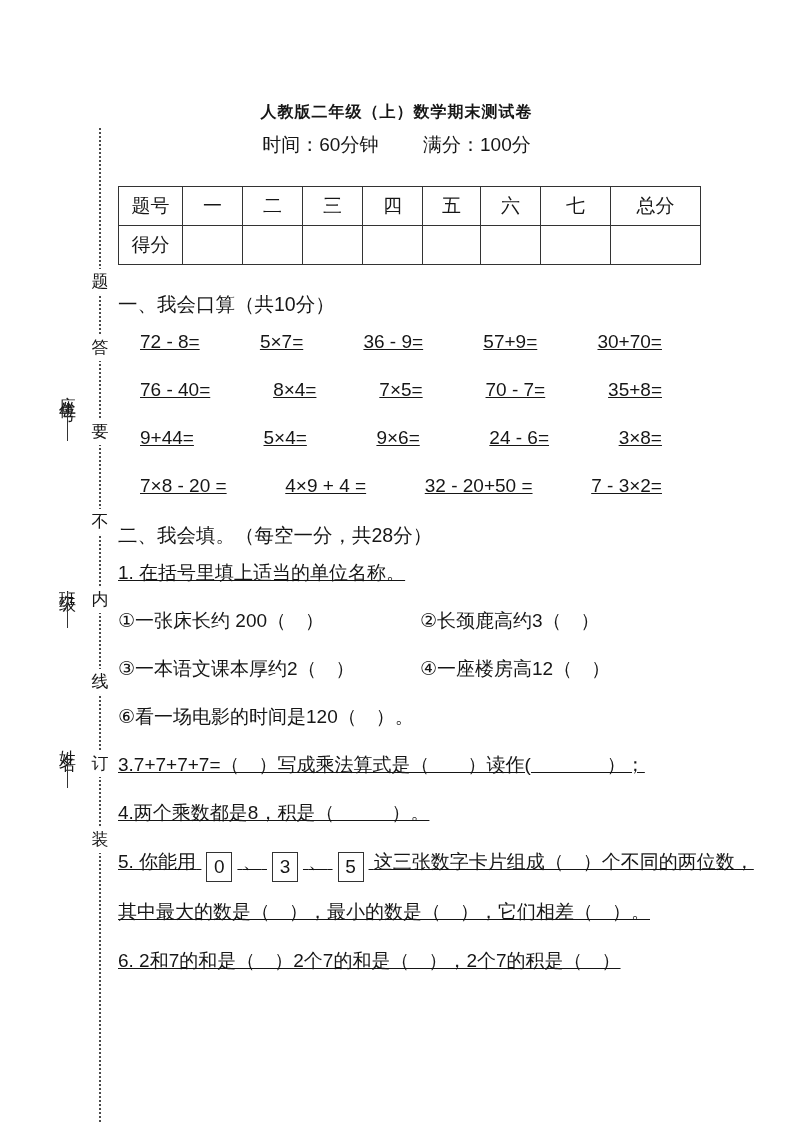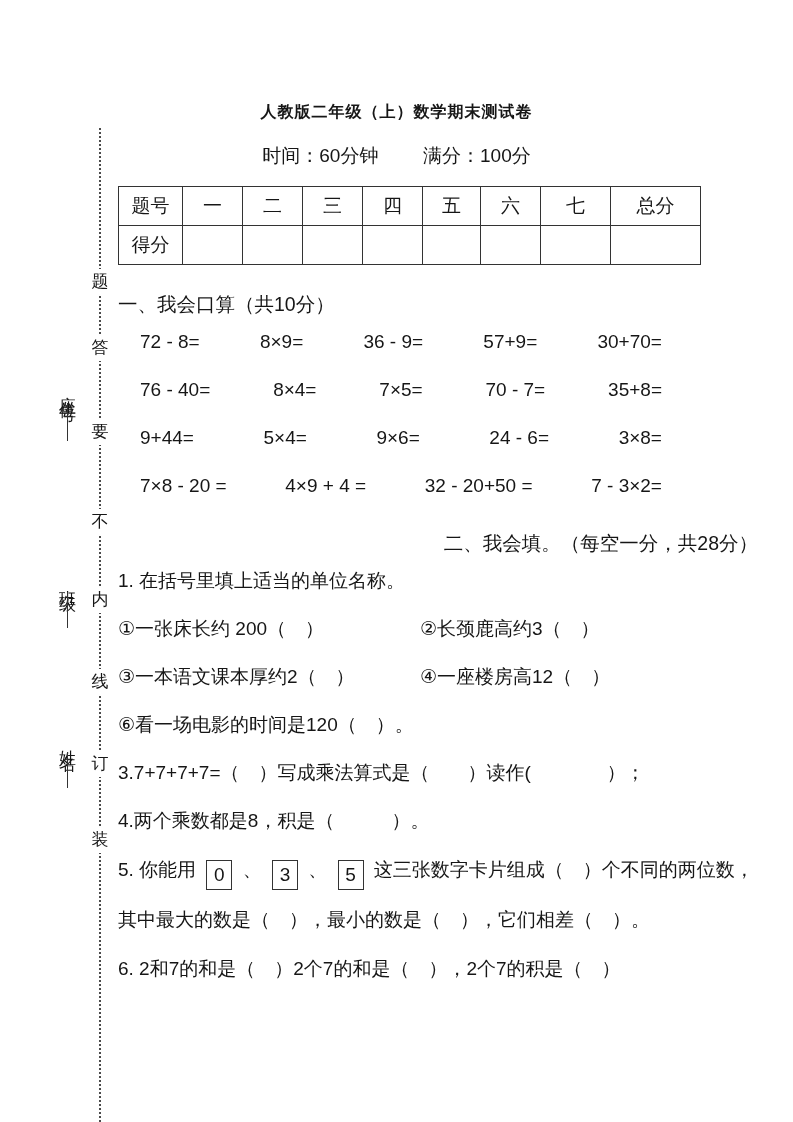--- a/index.html
+++ b/index.html
@@ -17,42 +17,42 @@
     position:absolute; left:89px; width:22px; text-align:center;
     background:#fff; font-size:17px; padding:4px 0; line-height:18px;
   }
   .side-label { position:absolute; left:54px; width:26px; display:flex; flex-direction:column; align-items:center; font-size:17px; }
   .side-label .v-chars { writing-mode:vertical-rl; text-orientation:upright; letter-spacing:5px; line-height:24px; }
   .side-label .v-line { width:1px; background:#333; margin-top:5px; }
 
   
   .header { position:absolute; top:102px; left:0; width:100%; text-align:center; }
   .title { font-size:16px; font-weight:bold; letter-spacing:1px; }
-  .subtitle { margin-top:20px; font-size:19px; }
+  .subtitle { margin-top:9px; font-size:19px; }
   .subtitle .gap { display:inline-block; width:34px; }
 
   
   .content { position:absolute; left:118px; top:186px; width:640px; font-size:19px; }
 
   table.score { border-collapse:collapse; table-layout:fixed; width:582px; }
   table.score td {
     border:1.5px solid #333; height:39px; text-align:center;
     font-size:19px; font-weight:normal; background:#fff;
   }
 
   .sec-heading { font-size:19.5px; font-weight:normal; }
   .s1 { margin-top:26px; }
-  .s2 { margin-top:20px;text-align:right; }
+  .s2 { margin-top:12px; }
 
   .calc-row {
     display:flex; justify-content:space-between; align-items:center;
-    margin-left:22px; width:522px; height:48px; white-space:nowrap;
-  }
-
-  .q { line-height:48px; white-space:nowrap; }
+    margin-left:22px; width:522px; height:48px; white-space:nowrap;text-decoration:underline;
+  }
+
+  .q { line-height:48px; white-space:nowrap;text-decoration:underline; }
   .q5 { white-space:normal; line-height:50px; }
 
   .two-col { display:flex; line-height:48px; white-space:nowrap; }
   .two-col .col-a { flex:0 0 302px; }
   .two-col.narrow span + span { margin-left:10px; }
 
   .card {
     display:inline-block; min-width:26px; height:30px; line-height:27px;
     border:1.5px solid #333; text-align:center; padding:0 4px;
     margin:0 5px; vertical-align:-5px; background:#fff;
@@ -132,21 +132,21 @@
         <td></td>
         <td></td>
       </tr>
     </tbody>
       </table>
 
     <div class="sec-heading s1">一、我会口算（共10分）</div>
 
     <div class="calc-row">
       <span class="expr">72 - 8=</span>
-      <span class="expr">8×9=</span>
+      <span class="expr">5×7=</span>
       <span class="expr">36 - 9=</span>
       <span class="expr">57+9=</span>
       <span class="expr">30+70=</span>
     </div>
     <div class="calc-row">
       <span class="expr">76 - 40=</span>
       <span class="expr">8×4=</span>
       <span class="expr">7×5=</span>
       <span class="expr">70 - 7=</span>
       <span class="expr">35+8=</span>

